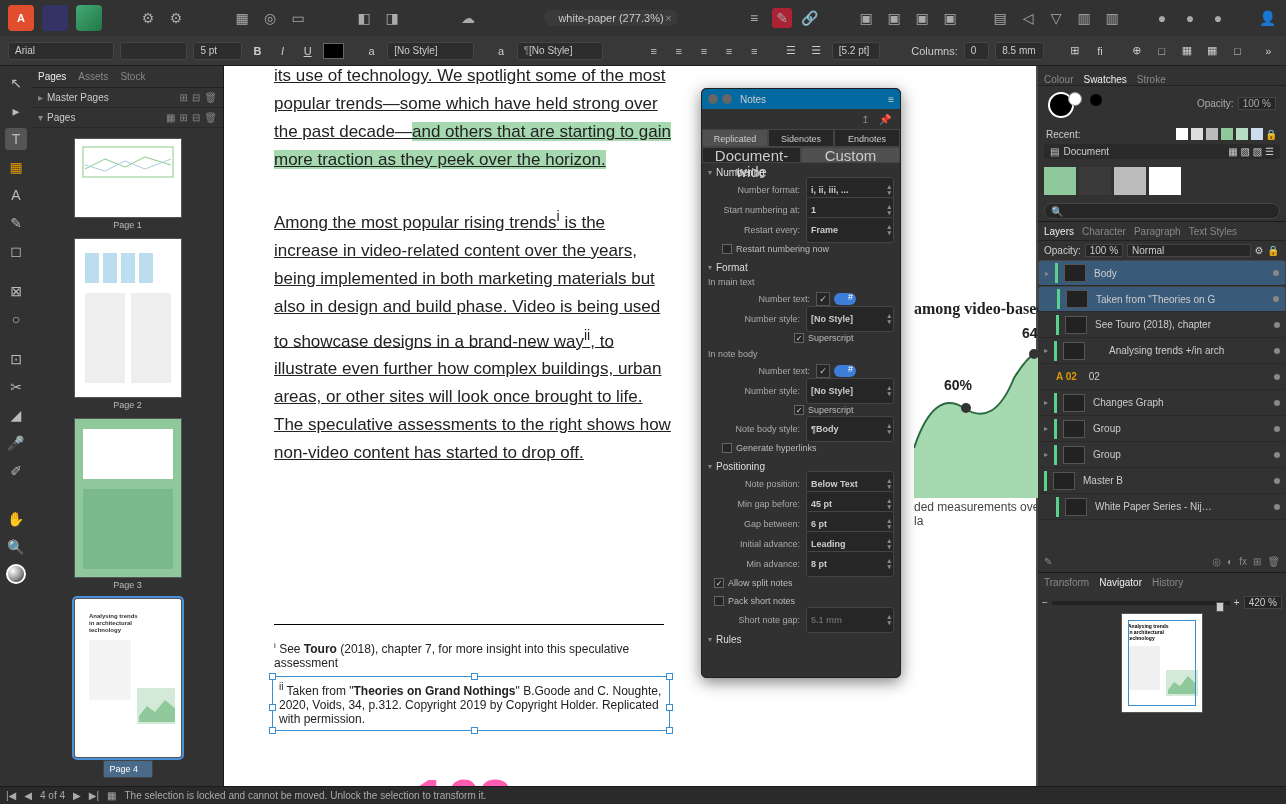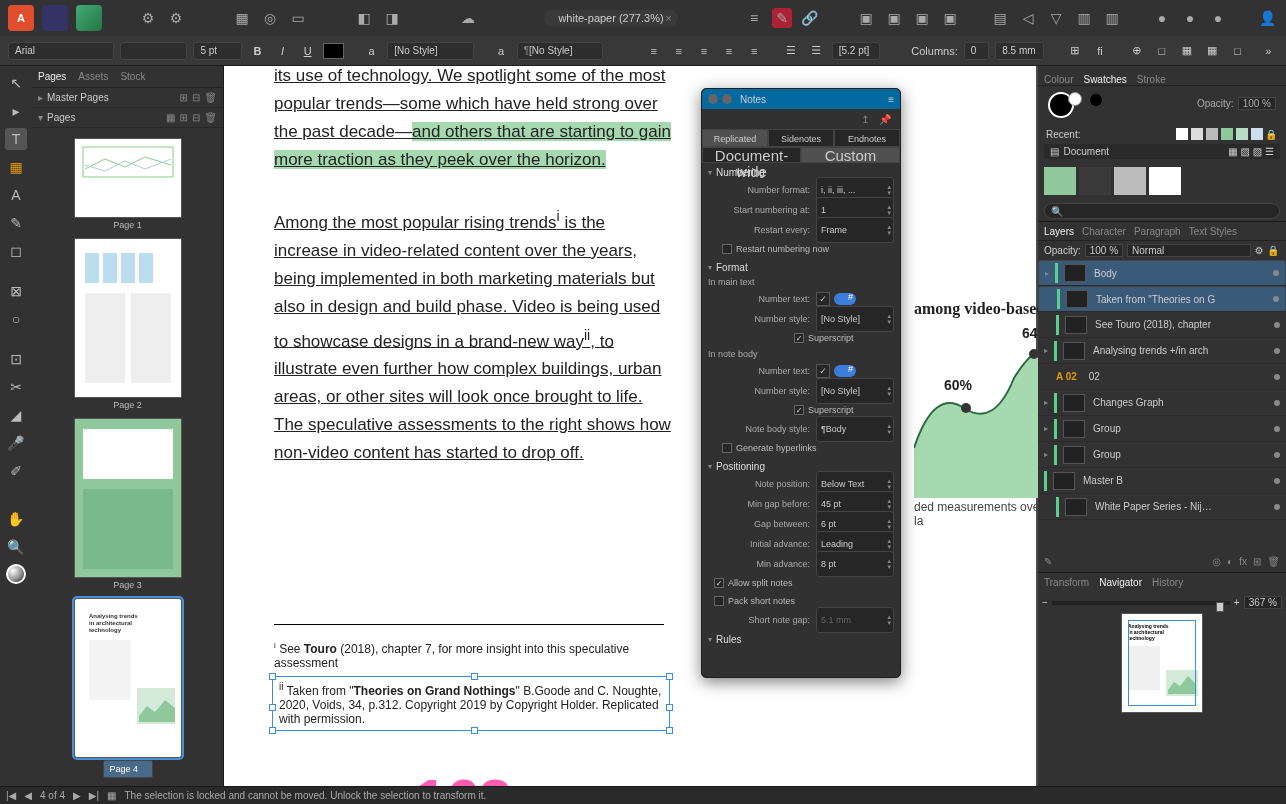--- a/index.html
+++ b/index.html
@@ -69,21 +69,21 @@
 .notes .tabs3{ display:flex; height:18px; }
 .notes .tabs3 div{ flex:1; text-align:center; line-height:18px; background:#262626; border:1px solid #444; font-size:9px;}
 .notes .tabs3 .a{ background:#505050;}
 .notes .tabs2{ display:flex; height:16px;}
 .notes .tabs2 div{ flex:1; text-align:center; line-height:16px; background:#262626; border:1px solid #444; font-size:15px;}
 .notes .tabs2 .a{ background:#505050;}
 .notes .sect{ padding:4px 6px 2px; color:#ddd; font-size:10px; display:flex; align-items:center;}
 .notes .sect::before{content:"▾"; color:#888; margin-right:4px; font-size:8px;}
 .notes .field{ display:flex; align-items:center; height:20px; padding:0 6px;}
 .notes .field label{ flex:1; text-align:right; padding-right:6px; color:#aaa; font-size:9px;}
-.notes .field .val{ width:78px; height:16px; background:#262626; border:1px solid #444; border-radius:3px; padding:12px 4px; display:flex; align-items:center; font-size:9px; position:relative;}
+.notes .field .val{ width:88px; height:16px; background:#262626; border:1px solid #444; border-radius:3px; padding:12px 4px; display:flex; align-items:center; font-size:9px; position:relative;font-weight:bold;}
 .notes .field .val .ar{ position:absolute; right:2px; color:#888; font-size:7px; line-height:6px;}
 .notes .chk{ display:flex; align-items:center; height:18px; padding-left:92px; gap:4px; font-size:9px; color:#bbb;}
 .notes .chk .box{ width:10px;height:10px;border:1px solid #666; background:#262626; display:flex;align-items:center;justify-content:center;font-size:8px;color:#ddd;}
 .notes .pill{ width:22px; height:12px; background:#3b7dd8; border-radius:6px; position:relative; margin-right:4px;}
 .notes .pill::after{content:"#"; position:absolute; right:3px; top:-1px; color:#fff; font-size:9px;}
 .notes .cbox{ width:14px; height:14px; background:#262626; border:1px solid #555; display:flex; align-items:center; justify-content:center; margin-right:4px; font-size:9px; color:#ccc;}
 .notes .sub2{ padding:2px 6px; color:#aaa; font-size:9px;}
 
 
 .rpanel{ width:248px; background:#323232; display:flex; flex-direction:column; font-size:10px;}
@@ -415,21 +415,21 @@
         <div class="layer sub">
           <span class="ind"></span>
           <span class="thico"></span>
           <span style="margin-left:4px;overflow:hidden;text-overflow:ellipsis;white-space:nowrap;max-width:130px">See Touro (2018), chapter</span>
           <span class="dot"></span>
         </div>
         <div class="layer">
           <span class="tri">▸</span>
           <span class="ind"></span>
           <span class="thico"></span>
-          <span style="margin-left:4px;overflow:hidden;text-overflow:ellipsis;white-space:nowrap;max-width:130px">Analysing trends +/in arch</span>
+          <span style="margin-left:20px;overflow:hidden;text-overflow:ellipsis;white-space:nowrap;max-width:130px">Analysing trends +/in arch</span>
           <span class="dot"></span>
         </div>
         <div class="layer sub">
           <span style="color:#d90;font-weight:bold;margin-right:4px">A 02</span>
           <span style="margin-left:4px;overflow:hidden;text-overflow:ellipsis;white-space:nowrap;max-width:130px">02</span>
           <span class="dot"></span>
         </div>
         <div class="layer">
           <span class="tri">▸</span>
           <span class="ind"></span>
@@ -480,21 +480,21 @@
       <span class="a">Navigator</span>
       <span>History</span>
     </div>
     <div class="nav">
       <div class="slider">
         <span>−</span>
         <div class="track">
             <div class="thumb"></div>
           </div>
         <span>+</span>
-        <span class="pct">367 %</span>
+        <span class="pct">420 %</span>
       </div>
       <div class="pg">
         <svg width="100%" height="100%">
             <text x="6" y="14" font-size="5" font-weight="bold">Analysing trends</text>
             <text x="6" y="20" font-size="5" font-weight="bold">in architectural</text>
             <text x="6" y="26" font-size="5" font-weight="bold">technology</text>
             <rect x="6" y="32" width="32" height="44" fill="#f0f0f0"></rect>
             <rect x="44" y="56" width="32" height="26" fill="#d4ead9"></rect>
             <path d="M46 76 L52 68 L58 72 L66 62 L74 70 L74 80 L46 80Z" fill="#8fc99b"></path>
           </svg>

